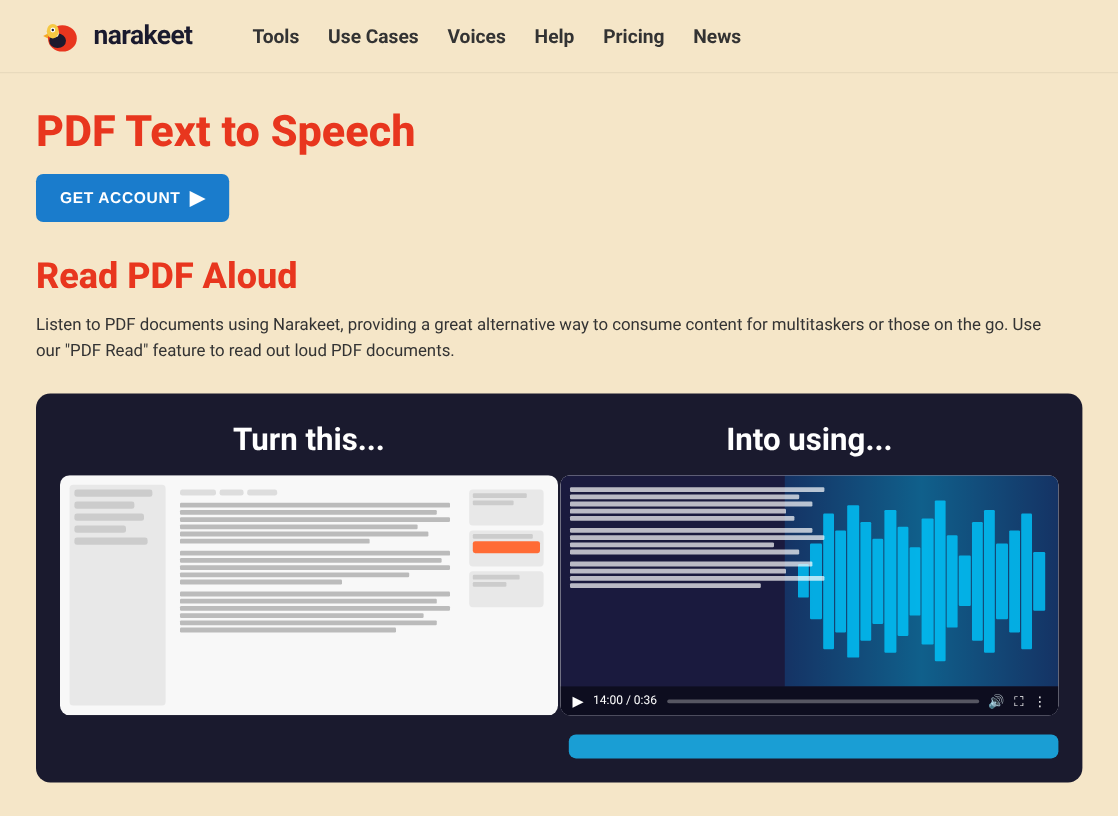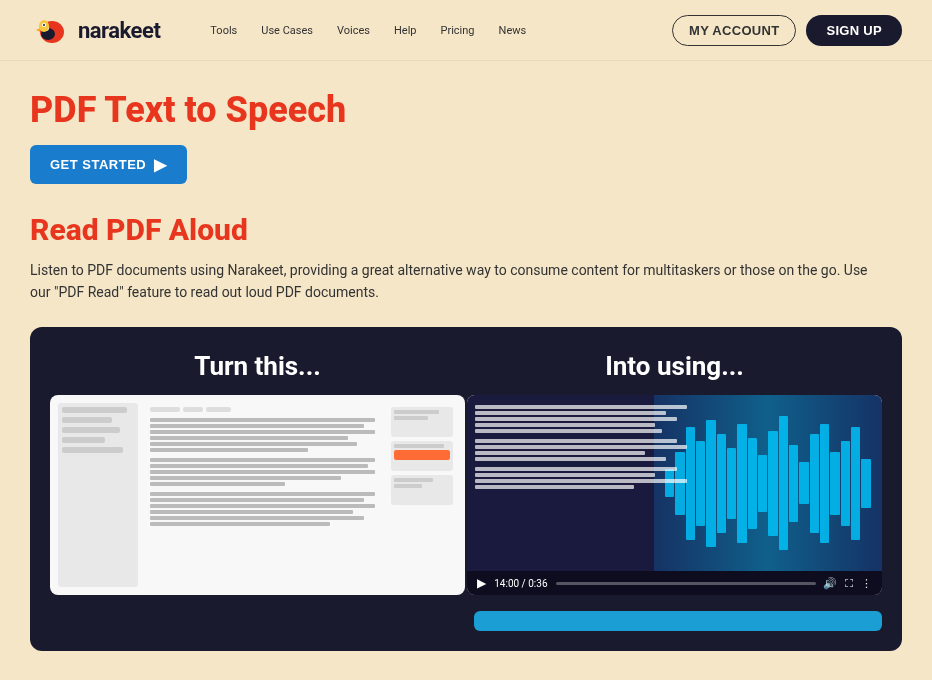--- a/index.html
+++ b/index.html
@@ -38,22 +38,22 @@
     }
     nav {
       display: flex;
       align-items: center;
       gap: 24px;
       flex: 1;
     }
     nav a {
       text-decoration: none;
       color: #333;
-      font-size: 11px;
-      font-weight: 400;
+      font-size: 16px;
+      font-weight: 700;
     }
     .header-buttons {
       display: flex;
       align-items: center;
       gap: 10px;
     }
     .btn-my-account {
       border: 1.5px solid #333;
       background: transparent;
       color: #333;
@@ -375,31 +375,27 @@
 
   <nav>
     <a href="#">Tools</a>
     <a href="#">Use Cases</a>
     <a href="#">Voices</a>
     <a href="#">Help</a>
     <a href="#">Pricing</a>
     <a href="#">News</a>
   </nav>
 
-  <div class="header-buttons">
-    <button class="btn-my-account">MY ACCOUNT</button>
-    <button class="btn-sign-up">SIGN UP</button>
-  </div>
 </header>
 
 <main>
   <h1 class="page-title">PDF Text to Speech</h1>
 
   <button class="btn-get-started">
-    <span>GET STARTED</span>
+    <span>GET ACCOUNT</span>
     <span class="arrow">▶</span>
   </button>
 
   <h2 class="section-title">Read PDF Aloud</h2>
   <p class="section-description">Listen to PDF documents using Narakeet, providing a great alternative way to consume content for multitaskers or those on the go. Use our "PDF Read" feature to read out loud PDF documents.</p>
 
   
   <div class="demo-panel">
     <div class="demo-columns">
 

